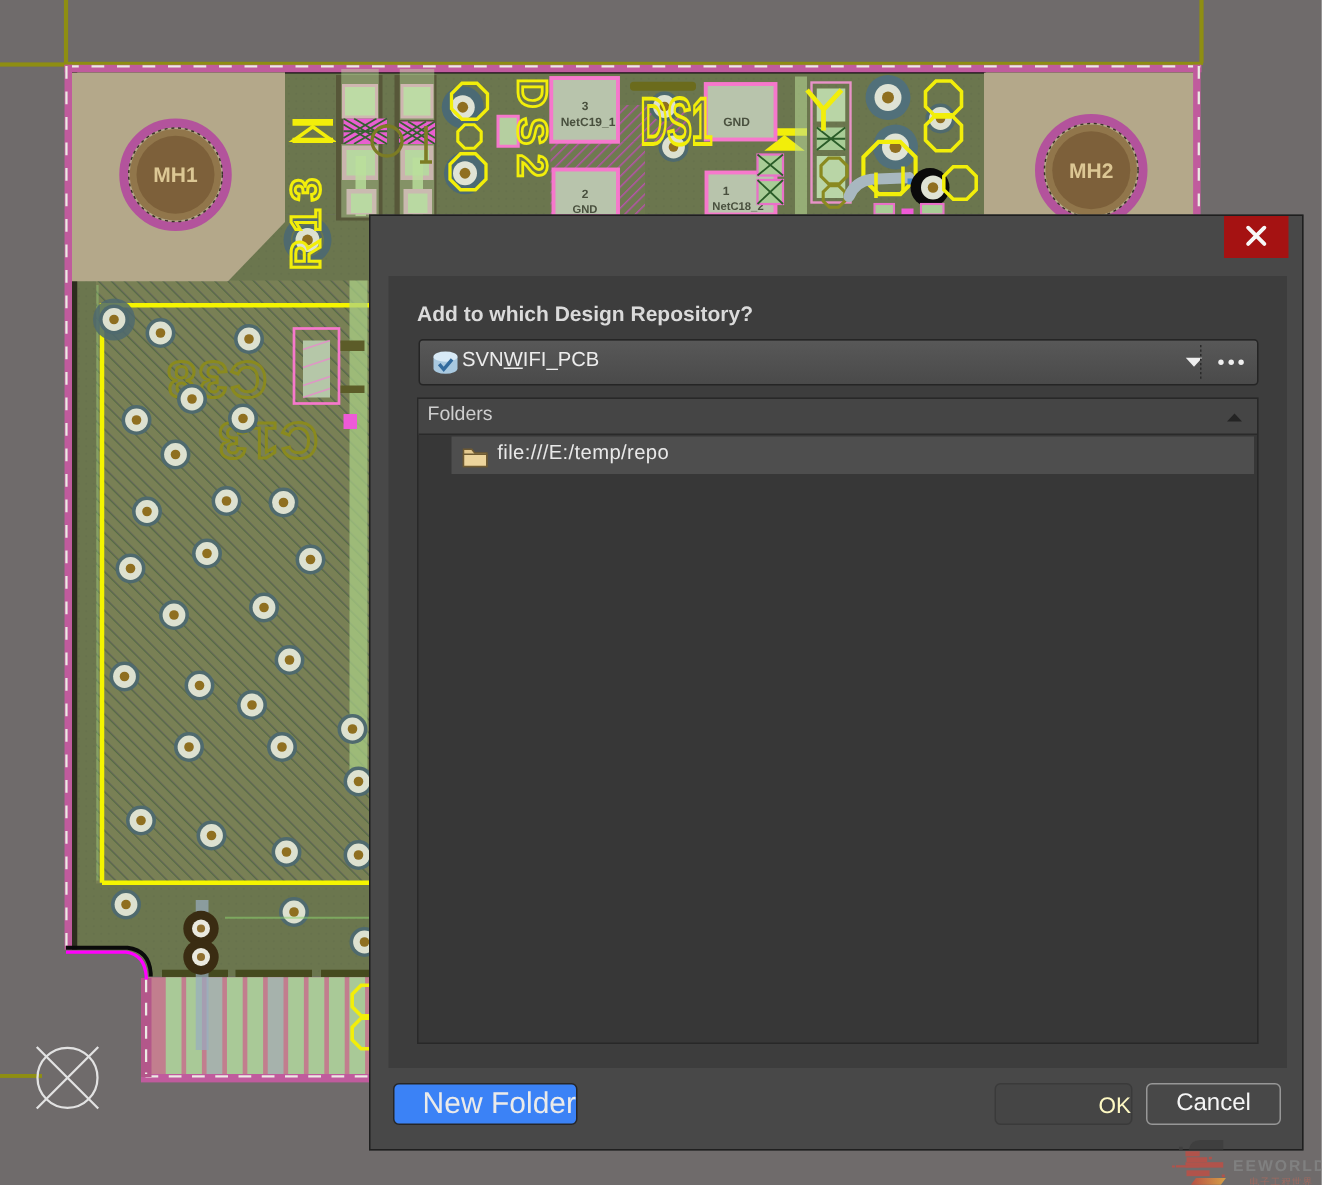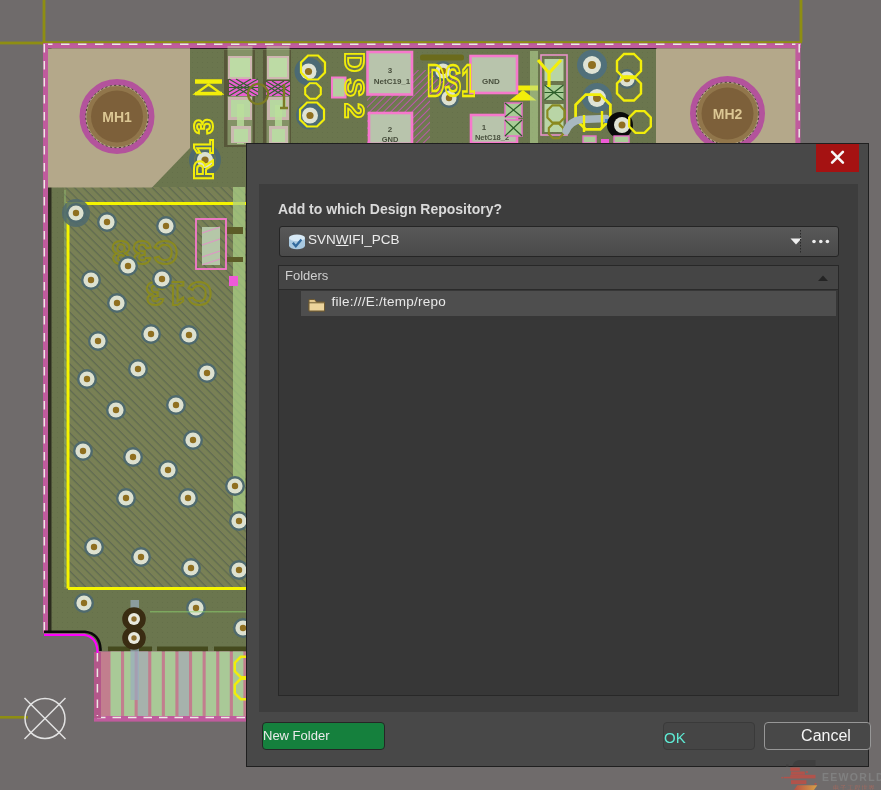--- a/index.html
+++ b/index.html
@@ -332,25 +332,25 @@
         <div class="abs" style="left:22px;top:25px;width:535px;height:25px;background:#4e4e4e;"></div>
         <svg class="abs" style="left:29px;top:31px" width="18" height="15" viewBox="0 0 18 15">
           <path d="M1,2.5 h5.5 l2,2.5 h8 v9 h-15.5 z" fill="#e3c88e" stroke="#6e5a32" stroke-width="1"></path>
           <path d="M1,5.8 h15.5 v8.2 h-15.5 z" fill="#ecd49c" stroke="#6e5a32" stroke-width="1"></path>
         </svg>
         <div class="abs" style="left:52.5px;top:28px;font-size:13.5px;letter-spacing:0.25px;color:#e8e8e8;">file:///E:/temp/repo</div>
       </div>
     </div>
 
     <div class="abs" style="left:15.5px;top:578px;width:121px;height:26.5px;border:1.5px solid #262626;border-radius:4px;
-         background:#15803d;color:#eaeaea;font-size:13px;text-align:left;line-height:26.5px;">New Folder</div>
+         background:#3b82f6;color:#eaeaea;font-size:20px;text-align:right;line-height:26.5px;">New Folder</div>
     <div class="abs" style="left:416.5px;top:578px;width:90px;height:26.5px;border:1.5px solid #3a3a3a;border-radius:4px;
-         background:#454545;color:#5eead4;font-size:15px;text-align:left;line-height:30px;">OK</div>
+         background:#454545;color:#fef9c3;font-size:15px;text-align:right;line-height:30px;">OK</div>
     <div class="abs" style="left:517.5px;top:578px;width:88px;height:26.5px;border:1.5px solid #979797;border-radius:4px;
-         background:#484848;color:#f5f5f5;font-size:16px;text-align:center;line-height:26.5px;padding-left:17px;">Cancel</div>
+         background:#484848;color:#f5f5f5;font-size:16px;text-align:center;line-height:26.5px;">Cancel</div>
   </div>
 
   <svg class="abs" style="left:778px;top:752px" width="103" height="38" xmlns="http://www.w3.org/2000/svg">
     <defs>
       <linearGradient id="lg" x1="0" y1="0" x2="1" y2="0">
         <stop offset="0" stop-color="#b85044"></stop>
           <stop offset="1" stop-color="#d6a047"></stop>
       </linearGradient>
     </defs>
     <path d="M14.5,14.3 q1,-6 8,-6.3 h15 v6.3 z" fill="#3f3f3f"></path>

